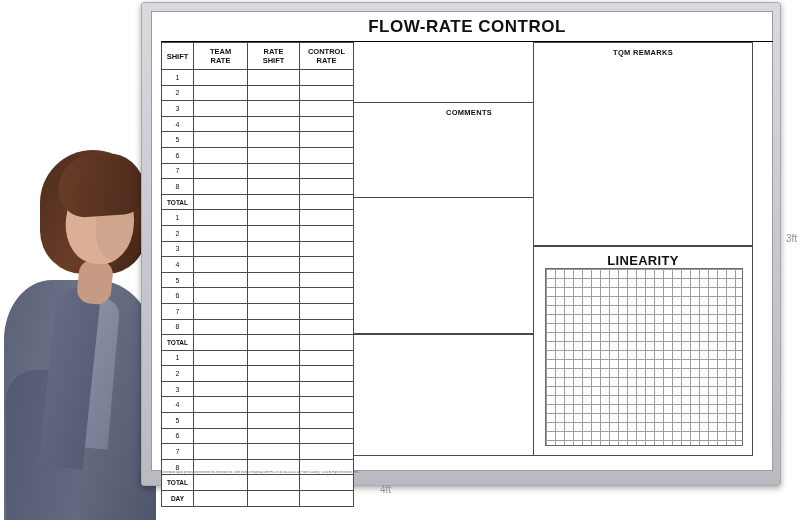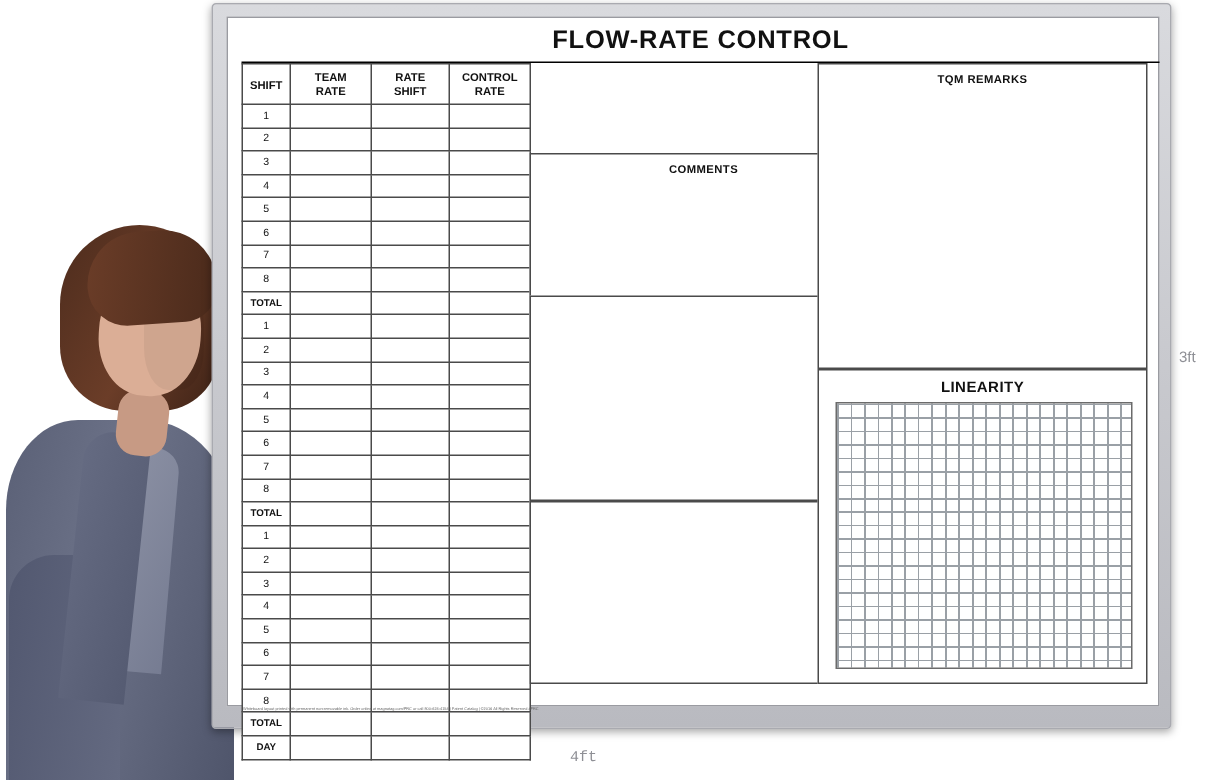--- a/index.html
+++ b/index.html
@@ -138,33 +138,33 @@
   #comments-mid {
     left: 0; top: 155px; width: 200px; height: 137px;
   }
   #comments-bot {
     left: 0; top: 292px; width: 200px; height: 122px;
   }
 
   
   #right-col {
     position: absolute;
-    left: 384px;
+    left: 372px;
     top: 0;
     width: 220px;
     height: 317px;
   }
   #tqm-panel {
     left: 0; top: 0; width: 220px; height: 204px;
   }
   #linearity-panel {
     left: 0; top: 204px; width: 220px; height: 210px;
   }
   #linearity-head {
-    font-size: 10px;
+    font-size: 13px;
     font-weight: bold;
     text-align: center;
     padding-top: 6px;
     color: #111;
     letter-spacing: 0.3px;
   }
   #grid-area {
     position: absolute;
     left: 11px;
     top: 21px;
@@ -188,24 +188,23 @@
     color: #666;
     line-height: 1.6;
     white-space: nowrap;
     overflow: hidden;
   }
 
   
   #dim-width {
     position: absolute;
     left: 380px;
-    top: 500px;
+    top: 484px;
     font-size: 10px;
     color: #8e8f95;
-    font-family: Liberation Mono, monospace;
   }
   #dim-height {
     position: absolute;
     left: 786px;
     top: 233px;
     font-size: 10px;
     color: #8e8f95;
   }
 
   

